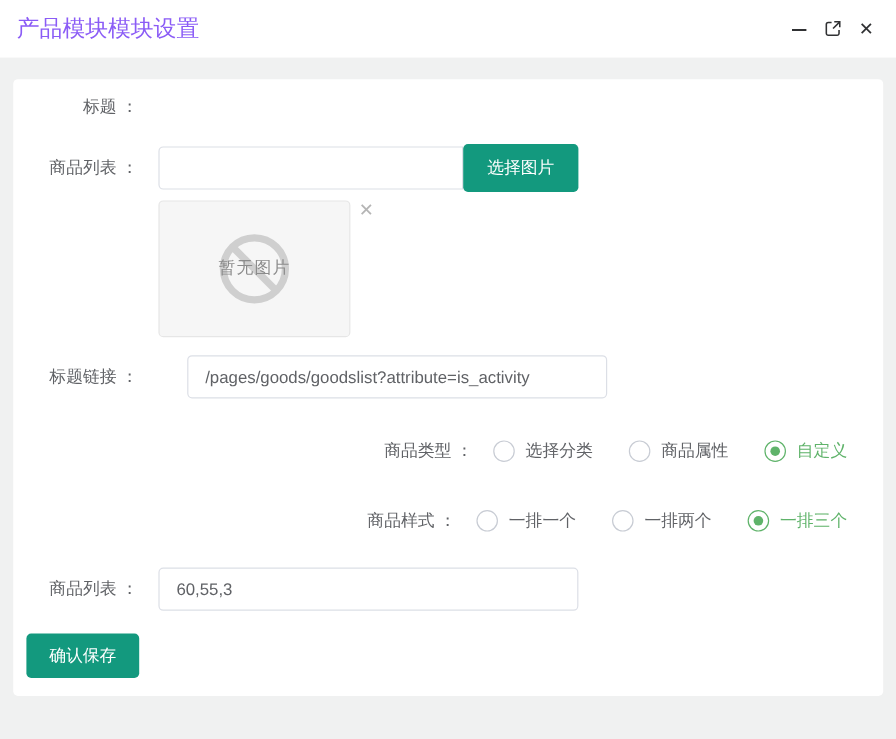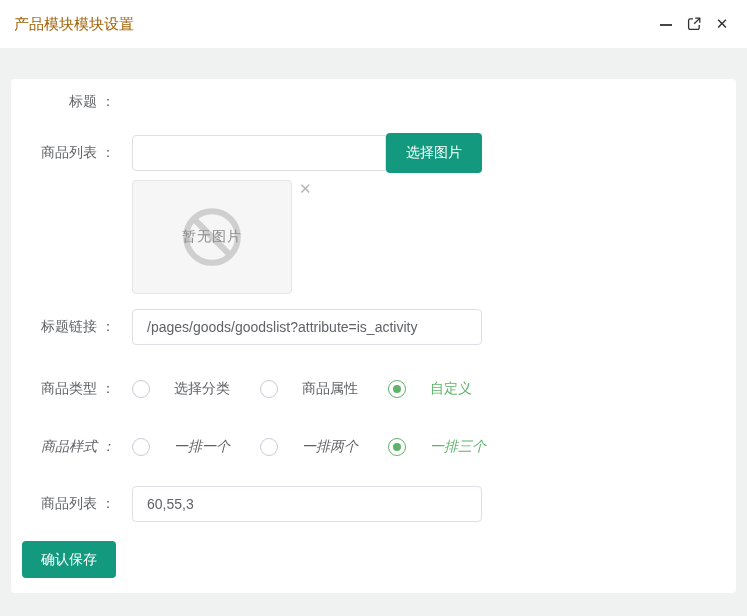--- a/index.html
+++ b/index.html
@@ -10,31 +10,31 @@
     width:747px; height:616px; background:#fff;
     position:relative; overflow:hidden;
   }
 
   
   .titlebar {
     height:48px; background:#fff;
     display:flex; align-items:center; justify-content:space-between;
     padding:0 16px 0 14px;
   }
-  .titlebar-title { font-size:15px; color:#a16207; }
+  .titlebar-title { font-size:19px; color:#8b5cf6; }
   .win-controls { display:flex; align-items:center; gap:10px; }
   .win-btn {
     width:18px; height:18px; display:flex; align-items:center; justify-content:center;
     cursor:pointer; color:#303133;
   }
 
   
   .dialog-body { height:568px; background:var(--bg,#f0f1f1); }
   .panel {
-    position:relative; top:31px; margin:0 11px; height:514px;
+    position:relative; top:18px; margin:0 11px; height:514px;
     background:#fff; border-radius:4px; padding-top:14px;
   }
 
   
   .form-row { display:flex; align-items:center; }
   .form-label {
     width:121px; padding-right:17px; flex-shrink:0;
     text-align:right; font-size:14px; color:#606266; white-space:nowrap;
   }
   input.text {
@@ -60,31 +60,31 @@
   }
   .preview-text {
     position:absolute; left:0; right:0; top:50%; transform:translateY(-52%);
     text-align:center; font-size:14px; color:#8c8c8c; letter-spacing:1px;
   }
   .preview-remove {
     margin:2px 0 0 7px; font-size:15px; font-weight:bold; color:#b5b5b5;
     cursor:pointer; line-height:14px;
   }
 
-  .row-link { margin-bottom:32px; }
-
-  .radio-row { height:24px; }
+  .row-link { margin-bottom:32px;gap:24px; }
+
+  .radio-row { height:24px;justify-content:flex-end; }
   .row-type  { margin-bottom:34px; }
-  .row-style { margin-bottom:27px;font-style:italic; }
+  .row-style { margin-bottom:27px; }
   .radio-item { display:flex; align-items:center; cursor:pointer; margin-right:30px; }
   .radio-circle {
     width:18px; height:18px; border:1px solid #c8ccd4; border-radius:50%;
     background:#fff; position:relative; flex-shrink:0;
   }
-  .radio-label { margin-left:24px; font-size:14px; color:#606266; }
+  .radio-label { margin-left:9px; font-size:14px; color:#606266; }
   .radio-item.selected .radio-circle { border-color:var(--green,#5fb36a); }
   .radio-item.selected .radio-circle::after {
     content:""; position:absolute; left:4px; top:4px; width:8px; height:8px;
     border-radius:50%; background:var(--green,#5fb36a);
   }
   .radio-item.selected .radio-label { color:var(--green,#5fb36a); }
 
   .row-list { margin-bottom:19px; }
 
   .save-btn {

